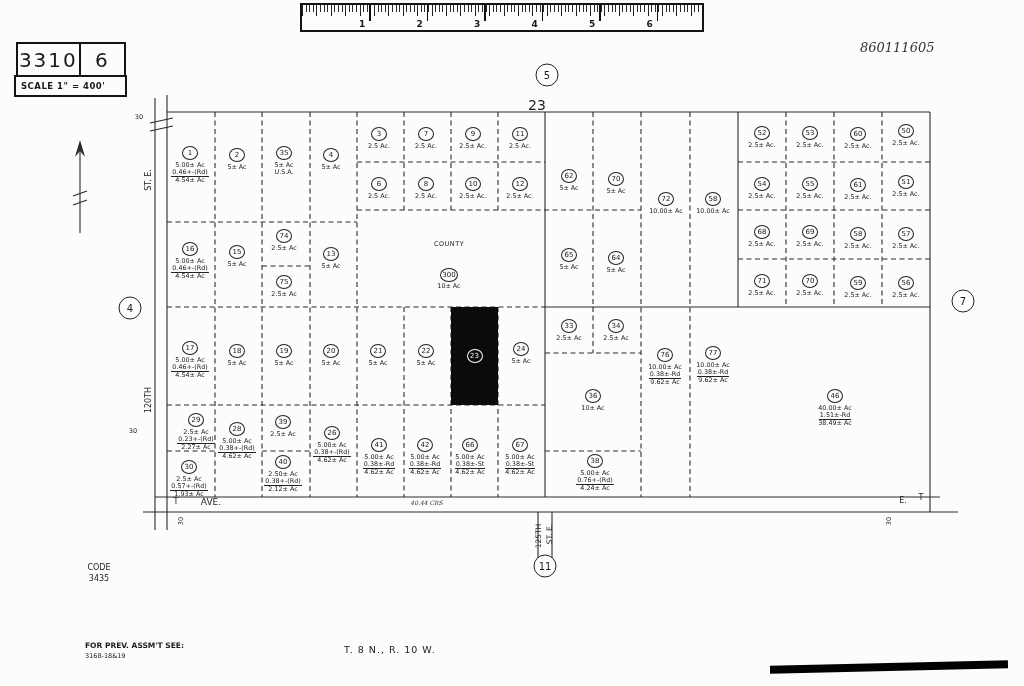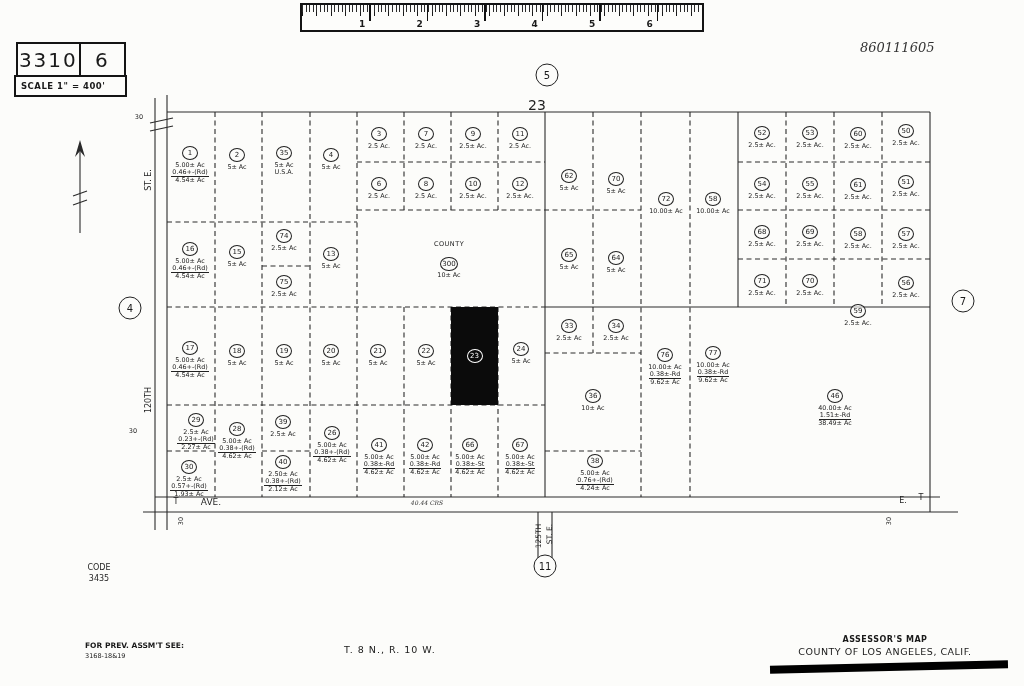--- a/index.html
+++ b/index.html
@@ -5,21 +5,21 @@
   html,body{margin:0;padding:0;background:#e8e8e4;}
   #stage{position:relative;width:1024px;height:686px;background:#fcfcfa;
          font-family:"DejaVu Sans",sans-serif;color:#1a1a1a;overflow:hidden;}
   #linework{position:absolute;left:0;top:0;width:1024px;height:686px;}
   .lbl{position:absolute;transform:translate(-50%,-50%);white-space:nowrap;color:#1f1f1f;}
   .lbl.rot{transform:translate(-50%,-50%) rotate(-90deg);}
   .hand{font-family:"DejaVu Serif",serif;font-style:italic;color:#333;}
   .parcel{position:absolute;width:92px;text-align:center;line-height:1;}
   .pnum{display:inline-block;min-width:12px;height:12px;line-height:12px;border:1px solid #222;
         border-radius:50%;font-size:7px;padding:0 1px;text-align:center;background:rgba(252,252,250,.6);}
-  .pabove{font-size:6.5px;letter-spacing:.5px;margin-bottom:5px;}
+  .pabove{font-size:6.5px;letter-spacing:.5px;margin-bottom:16px;}
   .plines{font-size:6.4px;line-height:7.3px;margin-top:1.5px;}
   .plines .sub{border-bottom:1px solid #222;display:inline-block;padding:0 1px;}
   #black-parcel{position:absolute;background:#0b0b0b;display:flex;align-items:center;justify-content:center;}
   #black-parcel .pnum{border-color:#fff;color:#fff;background:transparent;}
   .sec{position:absolute;width:21px;height:21px;line-height:21px;border:1.3px solid #222;border-radius:50%;
        font-size:10px;text-align:center;transform:translate(-50%,-50%);background:#fcfcfa;}
   
   #sheet-box{position:absolute;left:16px;top:42px;width:106px;height:31px;border:2px solid #141414;display:flex;}
   #sheet-box .cell{flex:1;display:flex;align-items:center;justify-content:center;font-size:20px;letter-spacing:2px;}
   #sheet-box .cell:first-child{flex:1.4;border-right:2px solid #141414;}
@@ -217,21 +217,21 @@
         </div></div>
       <div class="parcel" style="left: 860px; top: 223px;"><span class="pnum">57</span><div class="plines">
           <div>2.5± Ac.</div>
         </div></div>
       <div class="parcel" style="left: 716px; top: 270px;"><span class="pnum">71</span><div class="plines">
           <div>2.5± Ac.</div>
         </div></div>
       <div class="parcel" style="left: 764px; top: 270px;"><span class="pnum">70</span><div class="plines">
           <div>2.5± Ac.</div>
         </div></div>
-      <div class="parcel" style="left: 812px; top: 272px; margin-top: 28px;"><span class="pnum">59</span><div class="plines">
+      <div class="parcel" style="left: 812px; top: 272px;"><span class="pnum">59</span><div class="plines">
           <div>2.5± Ac.</div>
         </div></div>
       <div class="parcel" style="left: 860px; top: 272px;"><span class="pnum">56</span><div class="plines">
           <div>2.5± Ac.</div>
         </div></div>
       <div class="parcel" style="left: 144px; top: 238px;"><span class="pnum">16</span><div class="plines">
           <div>5.00± Ac</div>
           <div><span class="sub">0.46+-(Rd)</span></div>
           <div>4.54± Ac</div>
         </div></div>
@@ -377,19 +377,15 @@
       <div class="lbl rot" style="left: 889px; top: 521px; font-size: 6.5px;">30</div>
       <div class="lbl" style="left: 99px; top: 567px; font-size: 8px;">CODE</div>
       <div class="lbl" style="left: 99px; top: 578px; font-size: 8px;">3435</div>
     </div>
 
   <div id="footer-prev">
     <div>FOR PREV. ASSM'T SEE:</div>
     <div class="small">3168-18&amp;19</div>
   </div>
   <div id="footer-township">T. 8 N., R. 10 W.</div>
-  <div id="footer-assessor">
-    <div class="t1">ASSESSOR'S MAP</div>
-    <div class="t2">COUNTY OF LOS ANGELES, CALIF.</div>
-  </div>
   <div id="footer-bar"></div>
 
 </div>
 
 </body></html>

